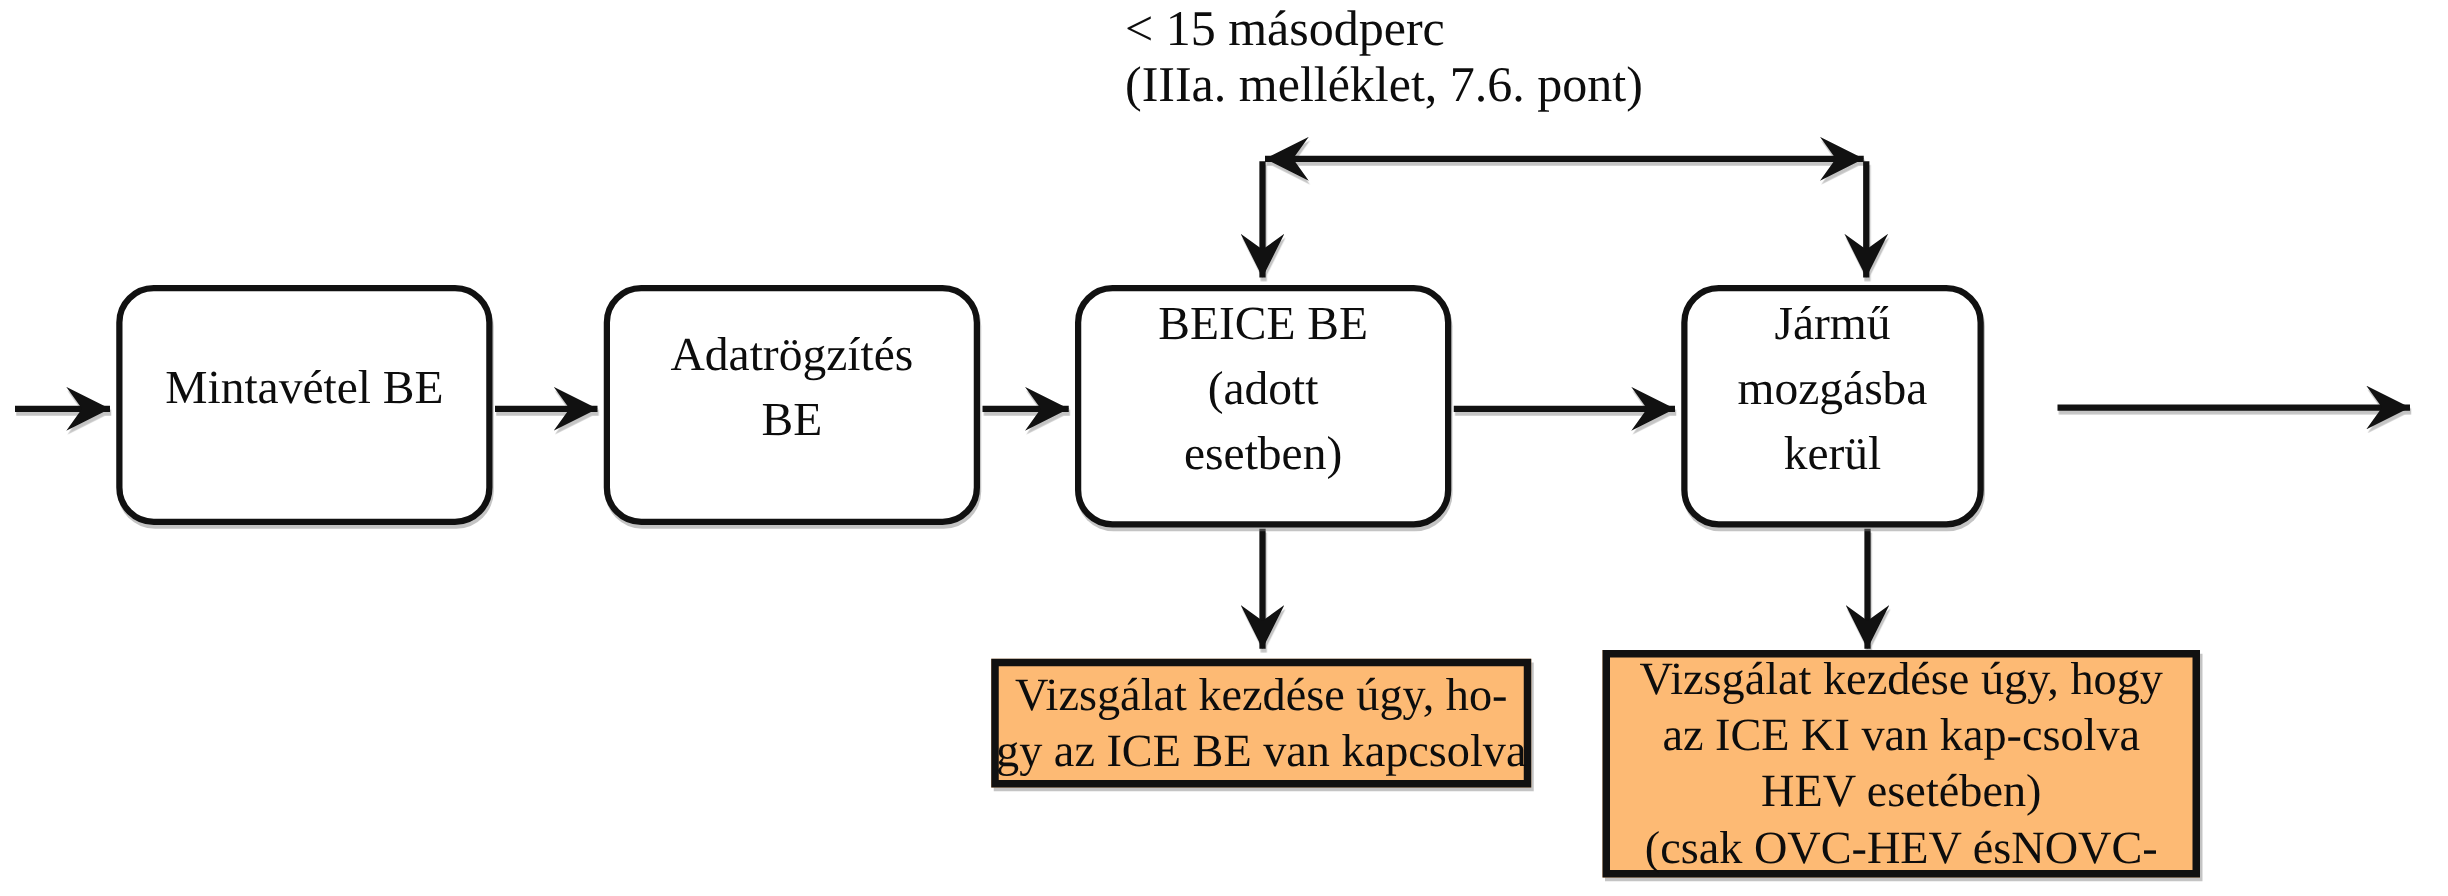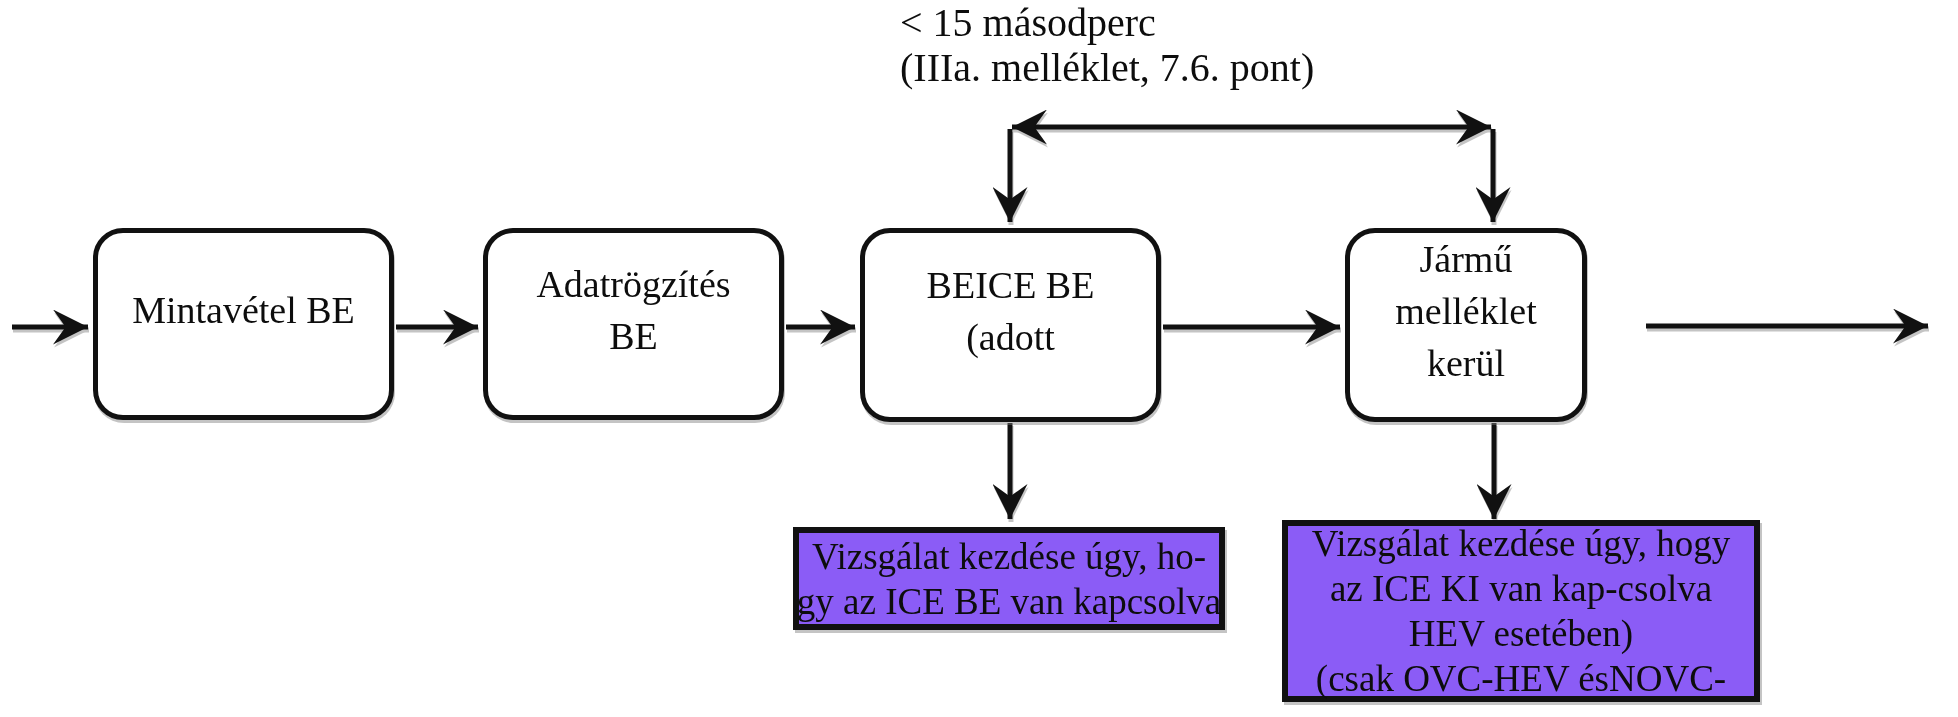--- a/index.html
+++ b/index.html
@@ -40,21 +40,21 @@
     text-align: center;
     font-size: 38px;
     line-height: 52px;
     padding-bottom: 28px;
   }
   .node span { display: block; white-space: nowrap; }
   .note {
     position: absolute;
     box-sizing: border-box;
     border: 6px solid #111111;
-    background: #8b5cf6;
+    background: #fdba74;
     box-shadow: 2px 3px 0 rgba(125,125,125,0.45);
     display: flex;
     flex-direction: column;
     align-items: center;
     justify-content: center;
     text-align: center;
     font-size: 37px;
     line-height: 45px;
   }
   .note span { display: block; white-space: nowrap; }
@@ -117,25 +117,26 @@
   </div>
 
   <div class="node b2">
     <span>Adatrögzítés</span>
     <span>BE</span>
   </div>
 
   <div class="node b3">
     <span>BEICE BE</span>
     <span>(adott</span>
+    <span>esetben)</span>
   </div>
 
   <div class="node b4">
     <span>Jármű</span>
-    <span>melléklet</span>
+    <span>mozgásba</span>
     <span>kerül</span>
   </div>
 
   <div class="note n1">
     <span>Vizsgálat kezdése úgy, ho-</span>
     <span>gy az ICE BE van kapcsolva</span>
   </div>
 
   <div class="note n2">
     <span>Vizsgálat kezdése úgy, hogy</span>

